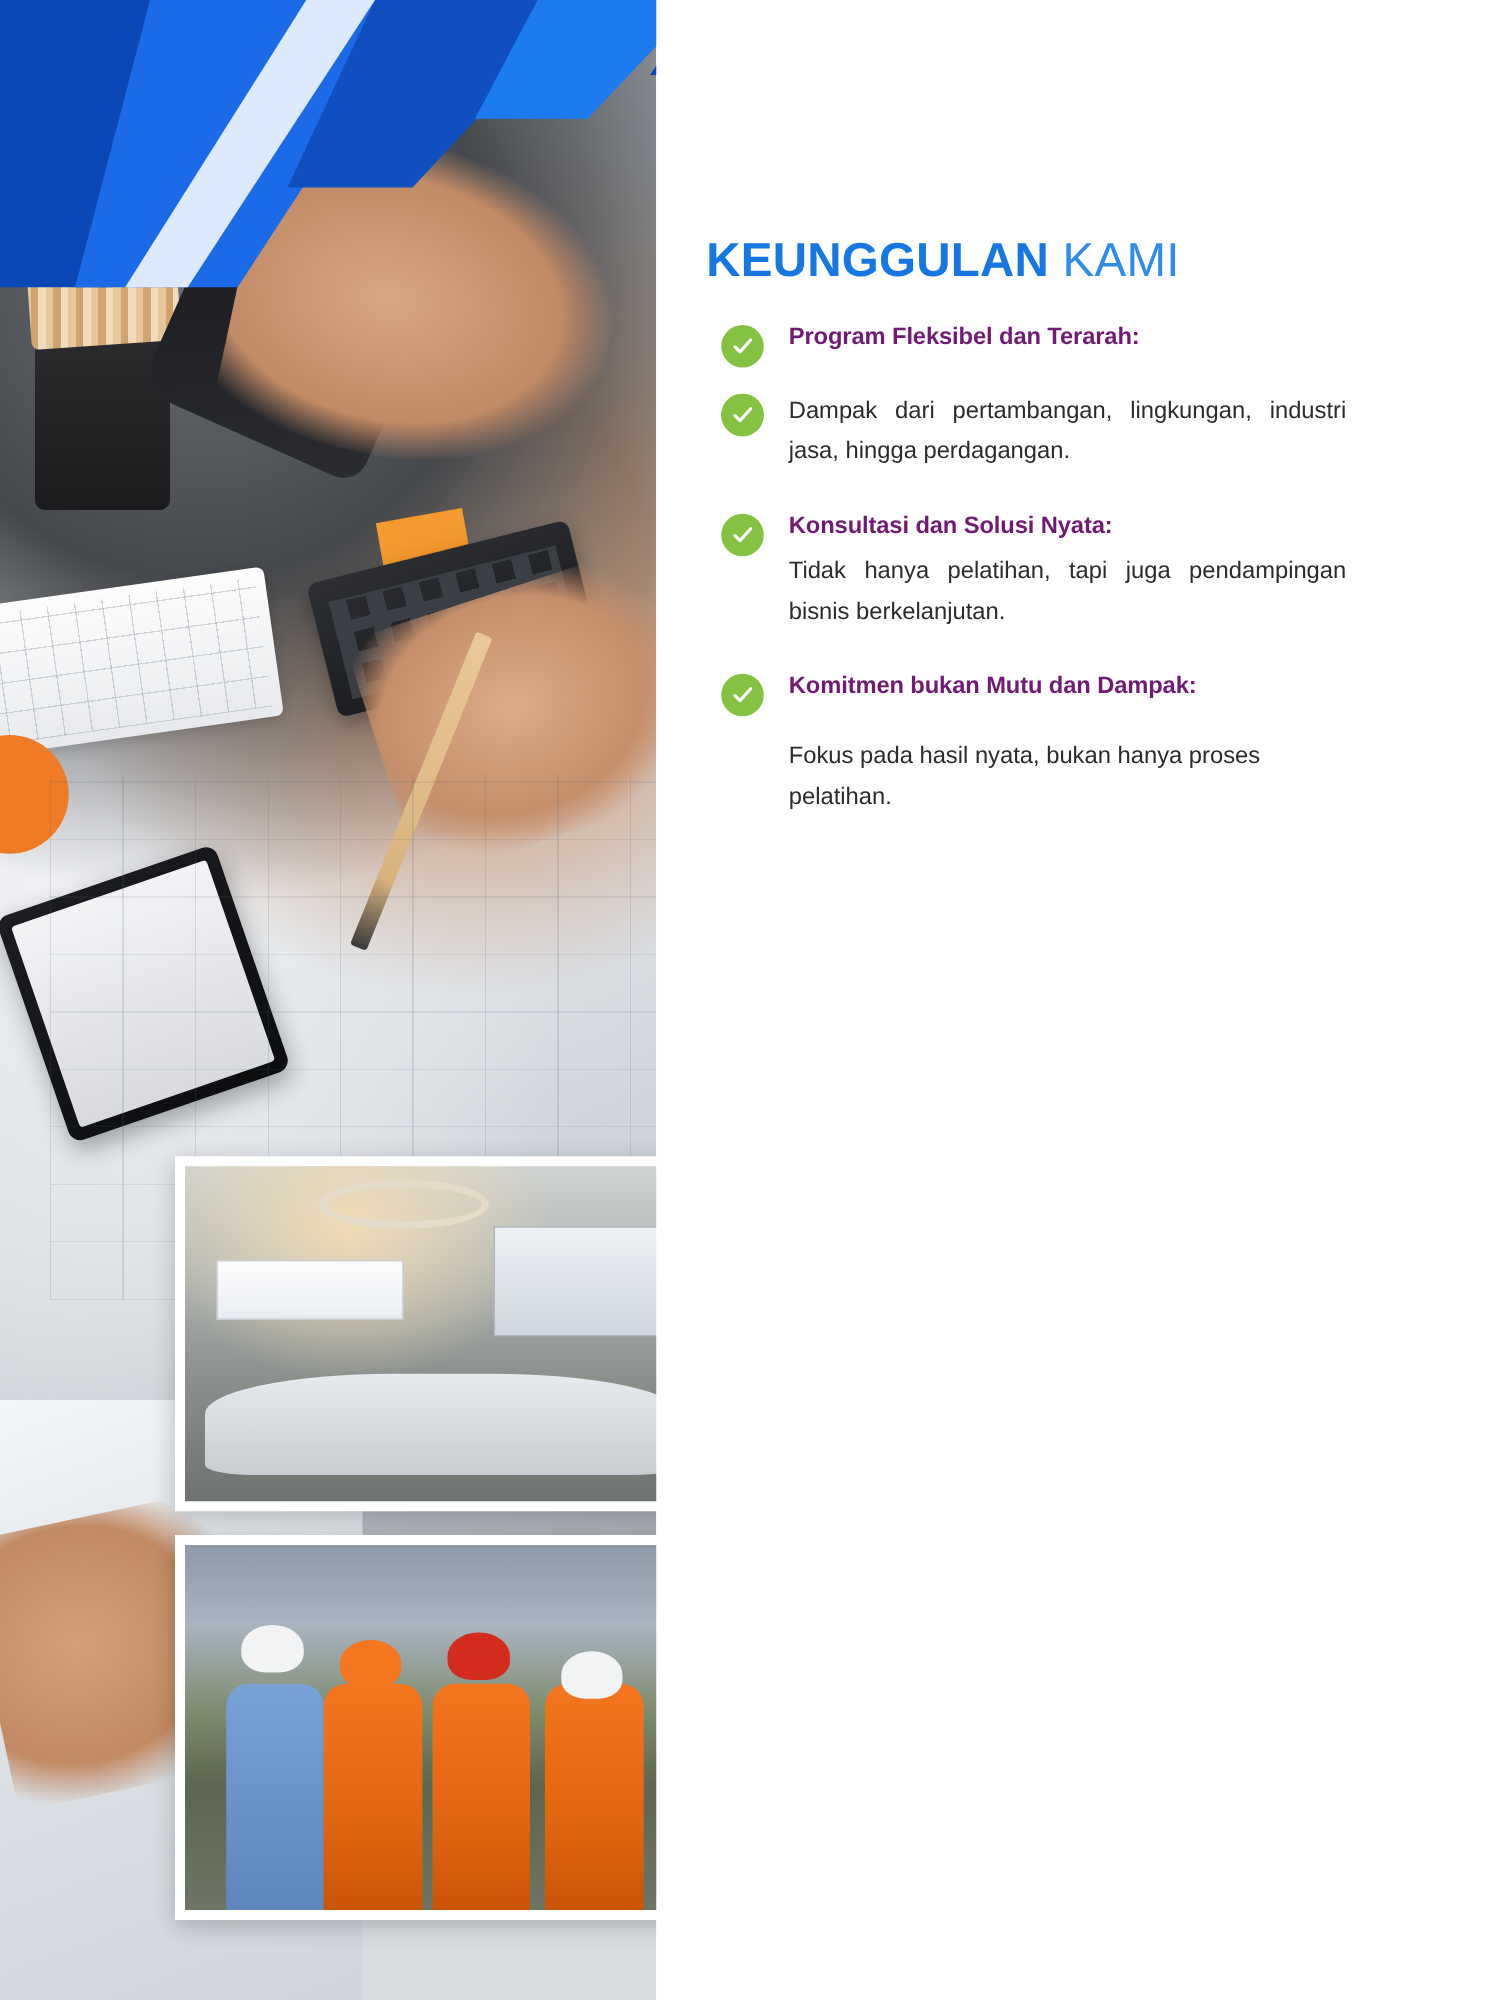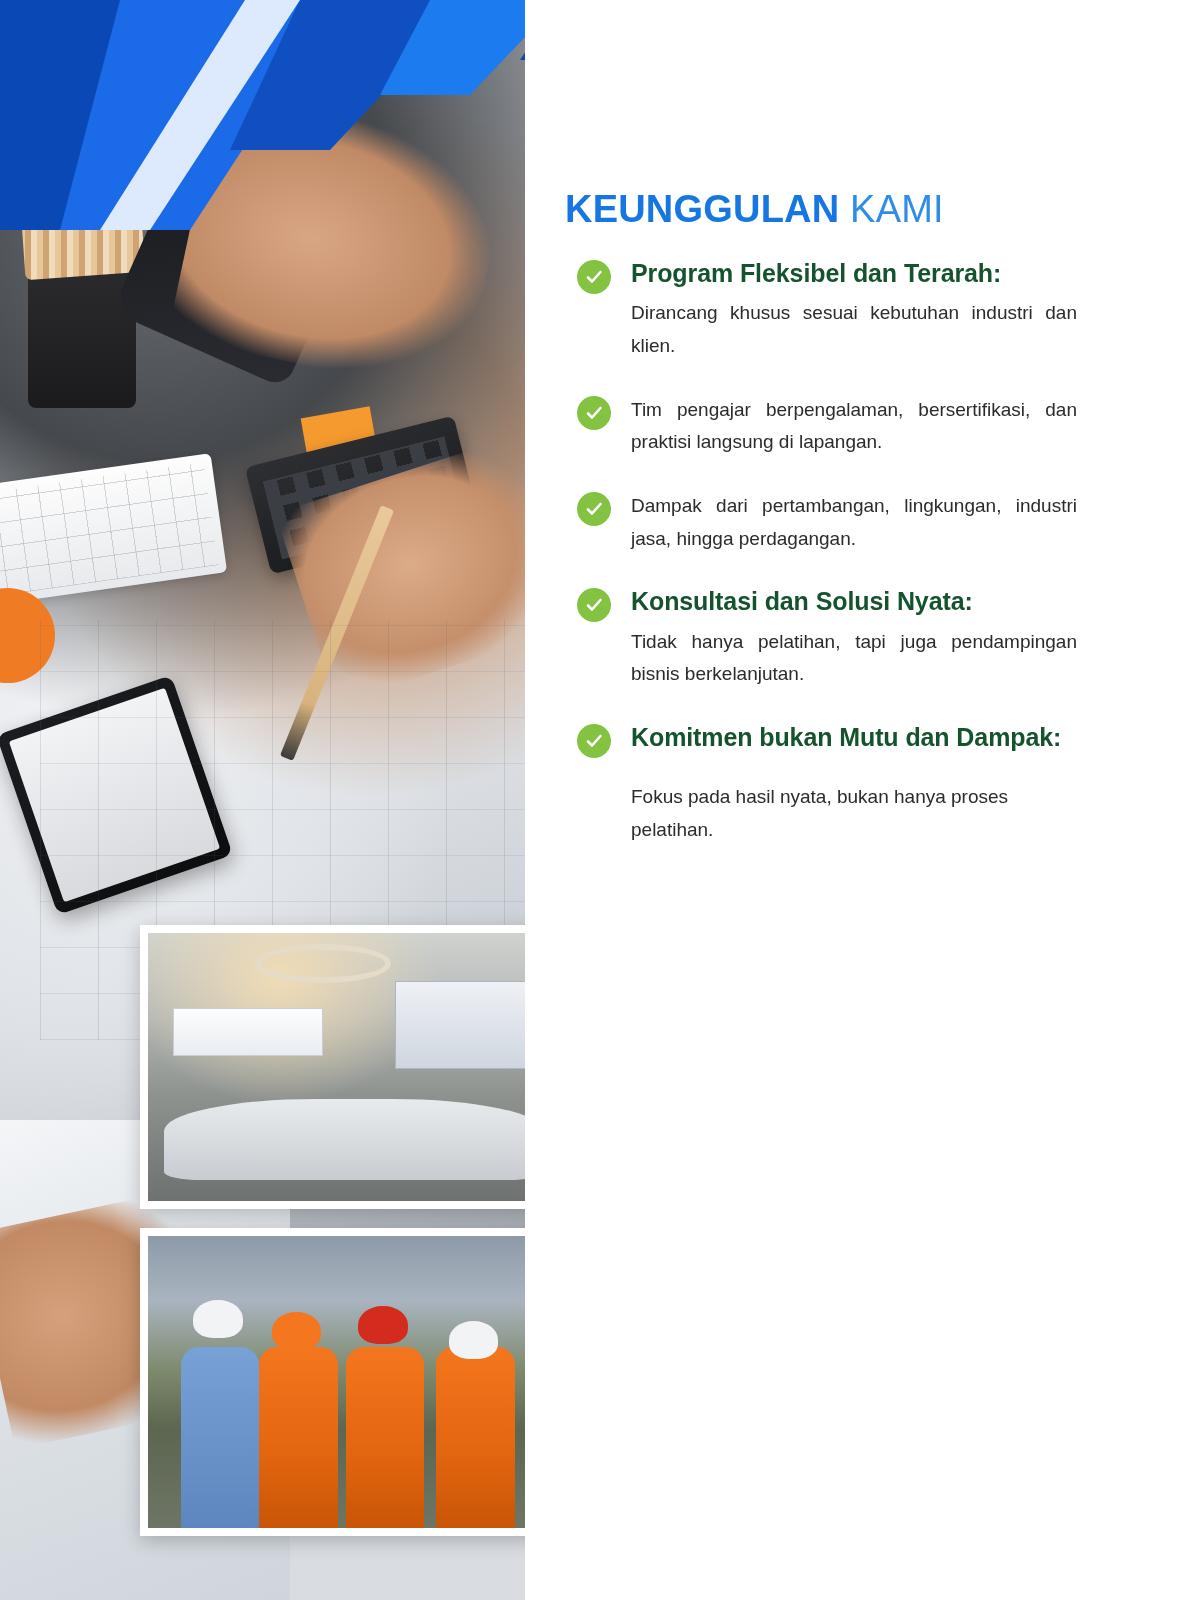--- a/index.html
+++ b/index.html
@@ -402,23 +402,23 @@
     width: 34px;
     height: 34px;
     border-radius: 50%;
     background: #84c341;
     display: flex;
     align-items: center;
     justify-content: center;
   }
   .check svg { display: block; }
   .p-title {
-    font-size: 25px;
+    font-size: 19px;
     font-weight: 800;
-    color: #14532d;
+    color: #701a75;
     letter-spacing: -0.1px;
     margin-bottom: 8px;
     line-height: 1.25;
   }
   .p-body {
     font-size: 19px;
     line-height: 1.72;
     color: #2b2b2b;
     text-align: justify;
     text-justify: inter-word;
@@ -497,30 +497,28 @@
 
     <div class="points">
 
       <div class="point">
         <span class="check">
           <svg width="20" height="20" viewBox="0 0 20 20">
               <path d="M4 10.5 L8 14.5 L16.5 5" fill="none" stroke="#ffffff" stroke-width="2.6" stroke-linecap="round" stroke-linejoin="round"></path>
             </svg>
         </span>
         <div class="p-title">Program Fleksibel dan Terarah:</div>
-        <div class="p-body">Dirancang khusus sesuai kebutuhan industri dan klien.</div>
       </div>
 
       <div class="point">
         <span class="check">
           <svg width="20" height="20" viewBox="0 0 20 20">
               <path d="M4 10.5 L8 14.5 L16.5 5" fill="none" stroke="#ffffff" stroke-width="2.6" stroke-linecap="round" stroke-linejoin="round"></path>
             </svg>
         </span>
-        <div class="p-body">Tim pengajar berpengalaman, bersertifikasi, dan praktisi langsung di lapangan.</div>
       </div>
 
       <div class="point">
         <span class="check">
           <svg width="20" height="20" viewBox="0 0 20 20">
               <path d="M4 10.5 L8 14.5 L16.5 5" fill="none" stroke="#ffffff" stroke-width="2.6" stroke-linecap="round" stroke-linejoin="round"></path>
             </svg>
         </span>
         <div class="p-body">Dampak dari pertambangan, lingkungan, industri jasa, hingga perdagangan.</div>
       </div>

